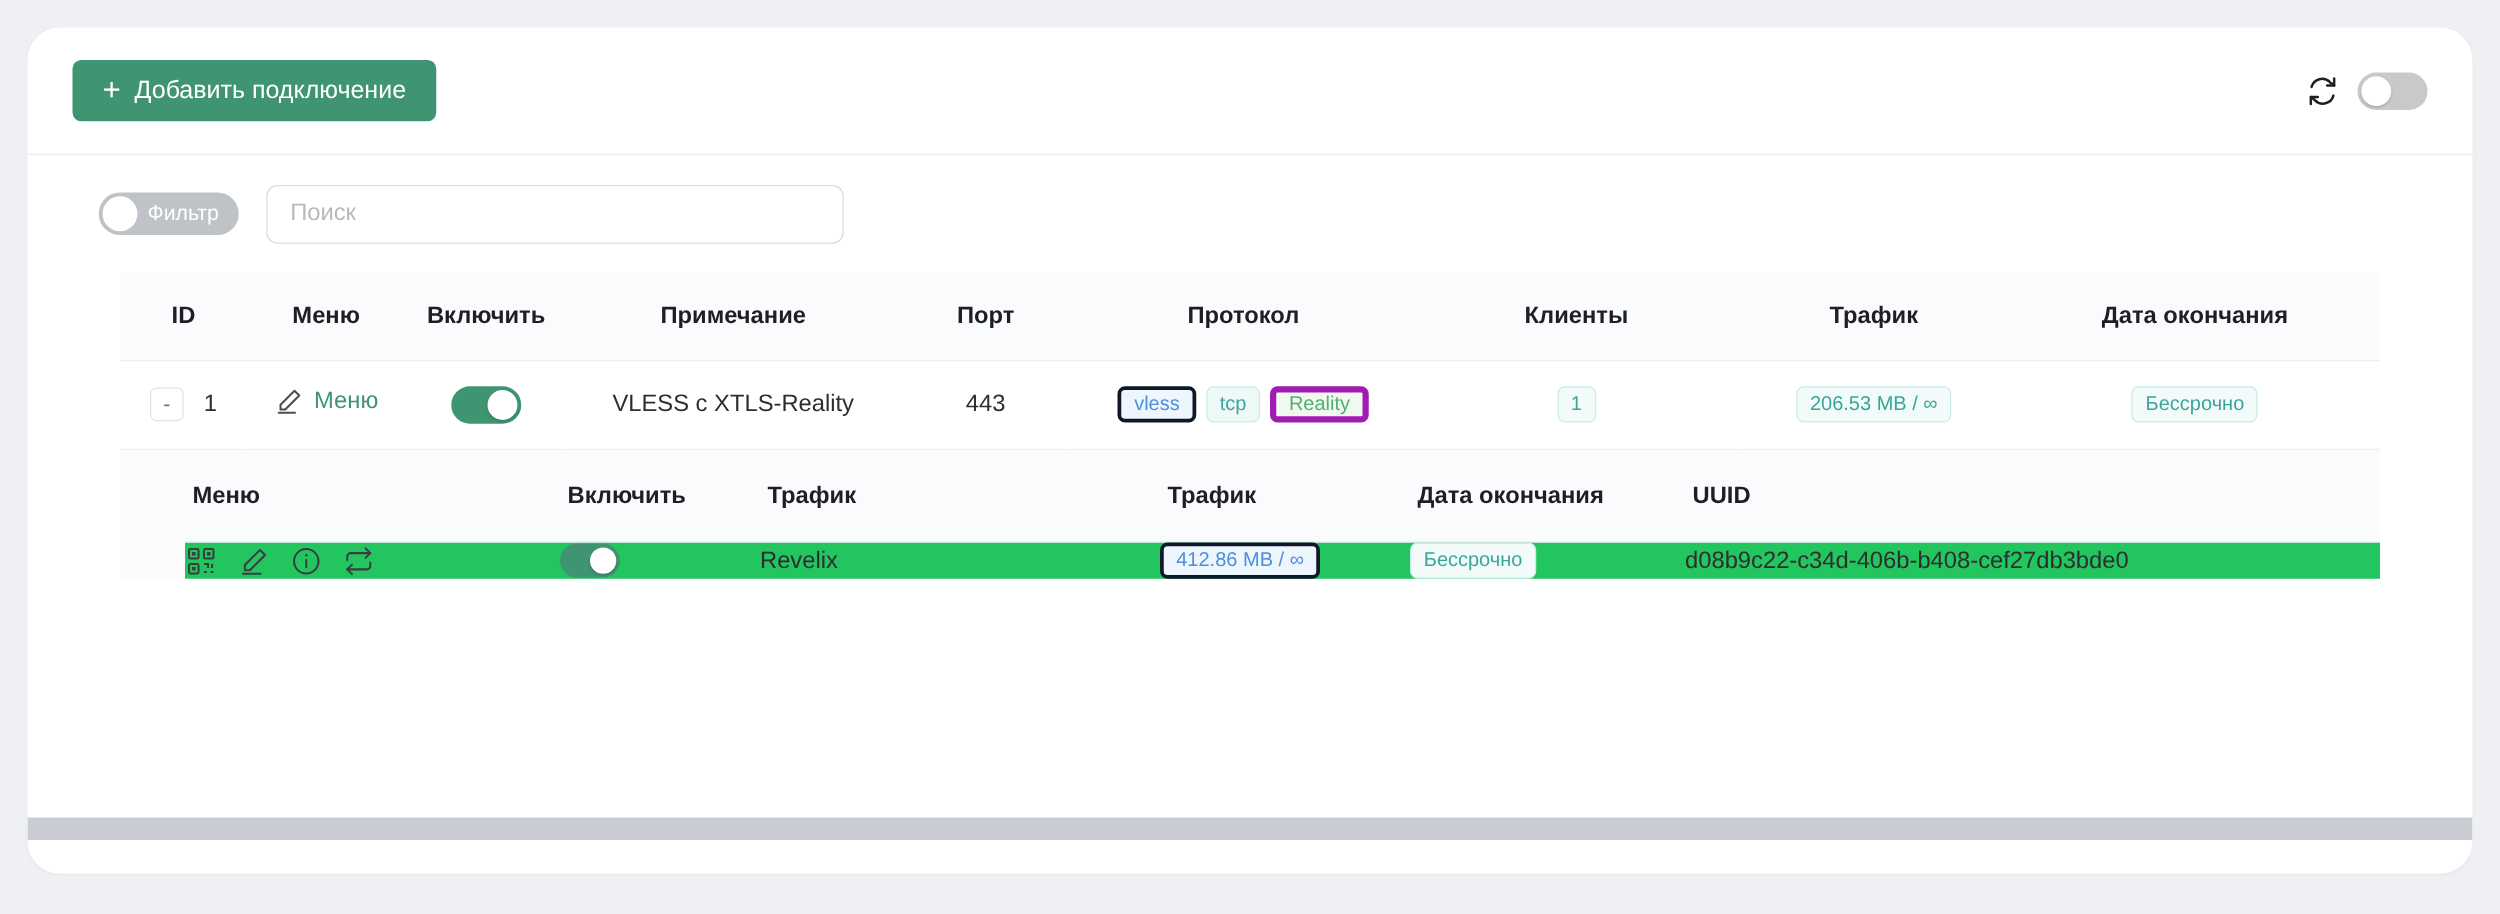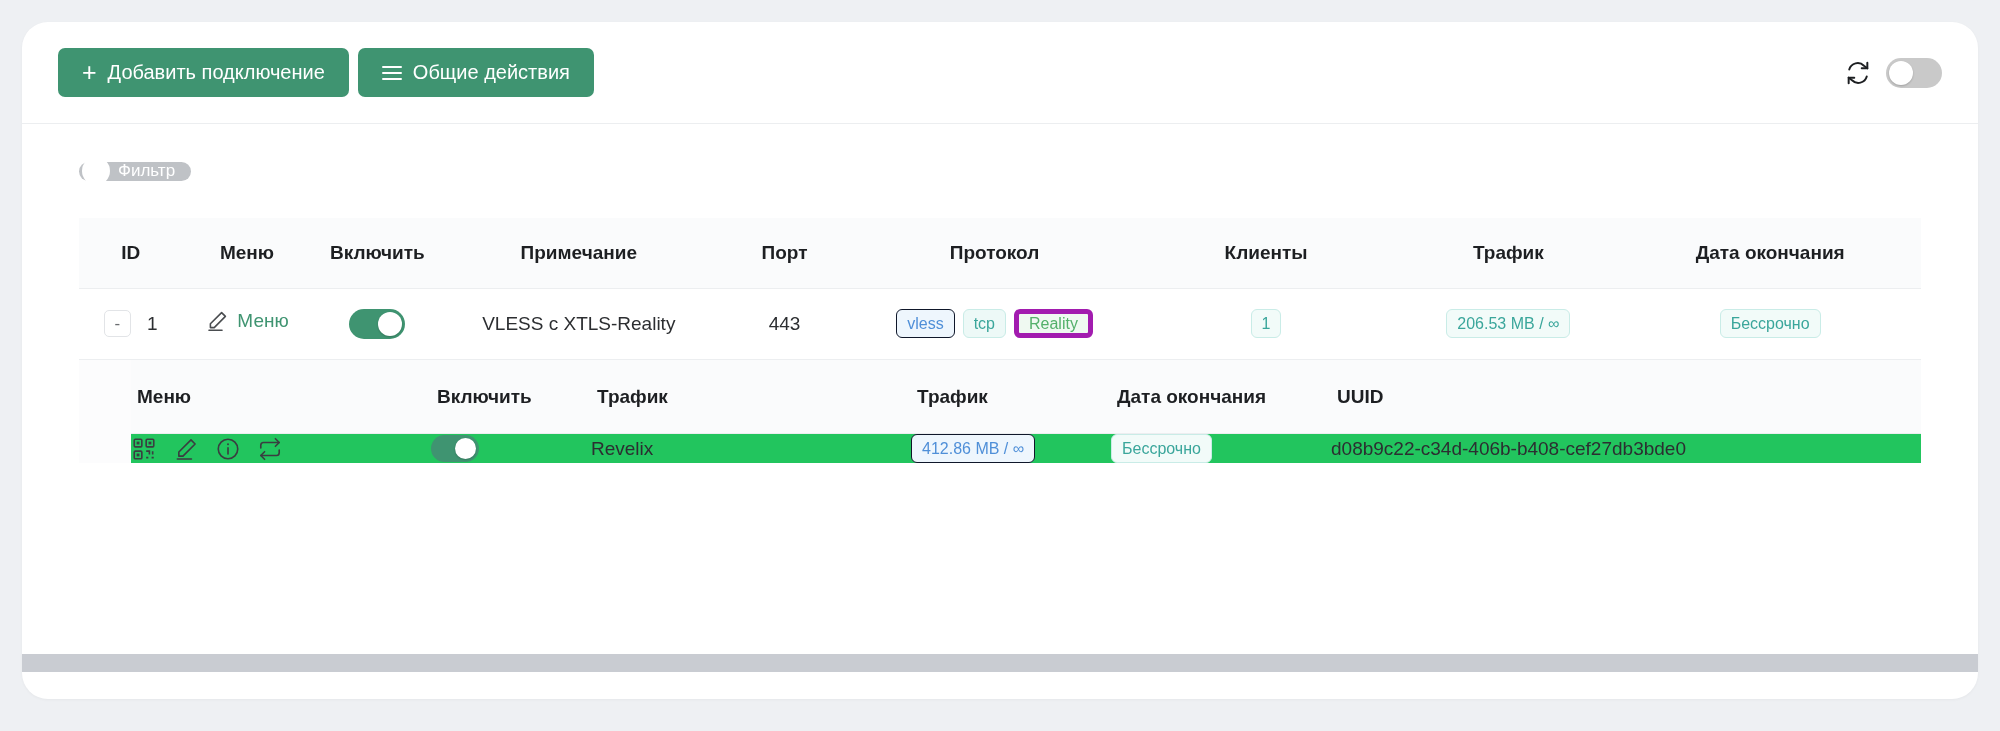--- a/index.html
+++ b/index.html
@@ -84,21 +84,21 @@
   .filterbar {
     height: 94px;
     display: flex; align-items: center;
     padding: 0 57px;
     gap: 22px;
   }
   .filter-pill {
     display: inline-flex; align-items: center;
     background: #bfc2c6;
     border-radius: 17px;
-    height: 19px;
+    height: 34px;
     padding: 0 16px 0 3px;
     gap: 8px;
     cursor: pointer;
   }
   .filter-pill .fknob {
     width: 28px; height: 28px; border-radius: 50%;
     background: #ffffff; flex: none;
   }
   .filter-pill .flabel { color: #ffffff; font-size: 17px; }
 
@@ -109,21 +109,21 @@
     padding: 0 18px;
     font-size: 19px;
     color: #3a3a3a;
     font-family: "Liberation Sans", sans-serif;
     outline: none;
     background: #fff;
   }
   .search-input::placeholder { color: #b6b9bd; }
 
   
-  .table-wrap { padding: 0 57px; }
+  .table-wrap { padding: 0 74px; }
   .mtable { width: 100%; border-collapse: collapse; table-layout: fixed; }
   .mtable thead tr { background: #fafbfc; }
   .mtable thead th {
     font-size: 19px; font-weight: 700; color: #1d1f22;
     padding: 22px 6px;
     text-align: center;
     vertical-align: middle;
     line-height: 1.35;
   }
   .mtable tbody td {
@@ -163,21 +163,21 @@
 
   
   .badges { display: flex; align-items: center; justify-content: center; gap: 8px; flex-wrap: nowrap; }
   .badge {
     display: inline-flex; align-items: center; justify-content: center;
     height: 29px; padding: 0 10px;
     border-radius: 6px;
     font-size: 16px;
     white-space: nowrap;
   }
-  .badge.blue   { color: #4f8fd8; background: #eef6fd; border: 1px solid #0f172a; }
+  .badge.blue   { color: #4f8fd8; background: #eef6fd; border: 3px solid #0f172a; }
   .badge.teal   { color: #3aa69b; background: #edf9f7; border: 1px solid #c9ece7; }
   .badge.green  { color: #53b06a; background: #eff9f1; border: 5px solid #a21caf; }
   .badge.gteal  { color: #3aa69b; background: #f2fbf9; border: 1px solid #c9ece7; }
 
   
   .subrow td { padding: 0 !important; border-top: 1px solid #eceef0 !important; background: #fcfcfd; }
   .subwrap { padding: 0 0 0 52px; background: #fcfcfd; }
   .stable { width: 100%; border-collapse: collapse; table-layout: fixed; }
   .stable thead th {
     font-size: 19px; font-weight: 700; color: #1d1f22;
@@ -212,48 +212,41 @@
 </head>
 <body>
 
 <div class="page">
   <div class="card">
 
     <div class="toolbar">
       <button class="btn">
         <span class="plus-icon">+</span>
         <span>Добавить подключение</span>
-      </button>
-      <button class="btn">
-        <span class="burger-icon">
-            <i></i>
-            <i></i>
-            <i></i>
-          </span>
-        <span>Общие действия</span>
       </button>
 
       <div class="toolbar-right">
         <svg class="refresh-icon" viewBox="0 0 24 24" fill="none" stroke="#1d1f22" stroke-width="1.7" stroke-linecap="round" stroke-linejoin="round">
           <path d="M4.5 9a7.5 7.5 0 0 1 12.6-3.2L20 8"></path>
           <polyline points="20,3.2 20,8 15.2,8"></polyline>
           <path d="M19.5 15a7.5 7.5 0 0 1-12.6 3.2L4 16"></path>
           <polyline points="4,20.8 4,16 8.8,16"></polyline>
         </svg>
         <div class="toggle off">
           <span class="knob"></span>
         </div>
       </div>
     </div>
 
     <div class="filterbar">
       <div class="filter-pill">
         <span class="fknob"></span>
         <span class="flabel">Фильтр</span>
       </div>
+      <input class="search-input" type="text" placeholder="Поиск" style="">
     </div>
 
     <div class="table-wrap">
       <table class="mtable">
         <colgroup>
           <col class="col-id">
             <col class="col-menu">
             <col class="col-enable">
             <col class="col-note">
           <col class="col-port">

